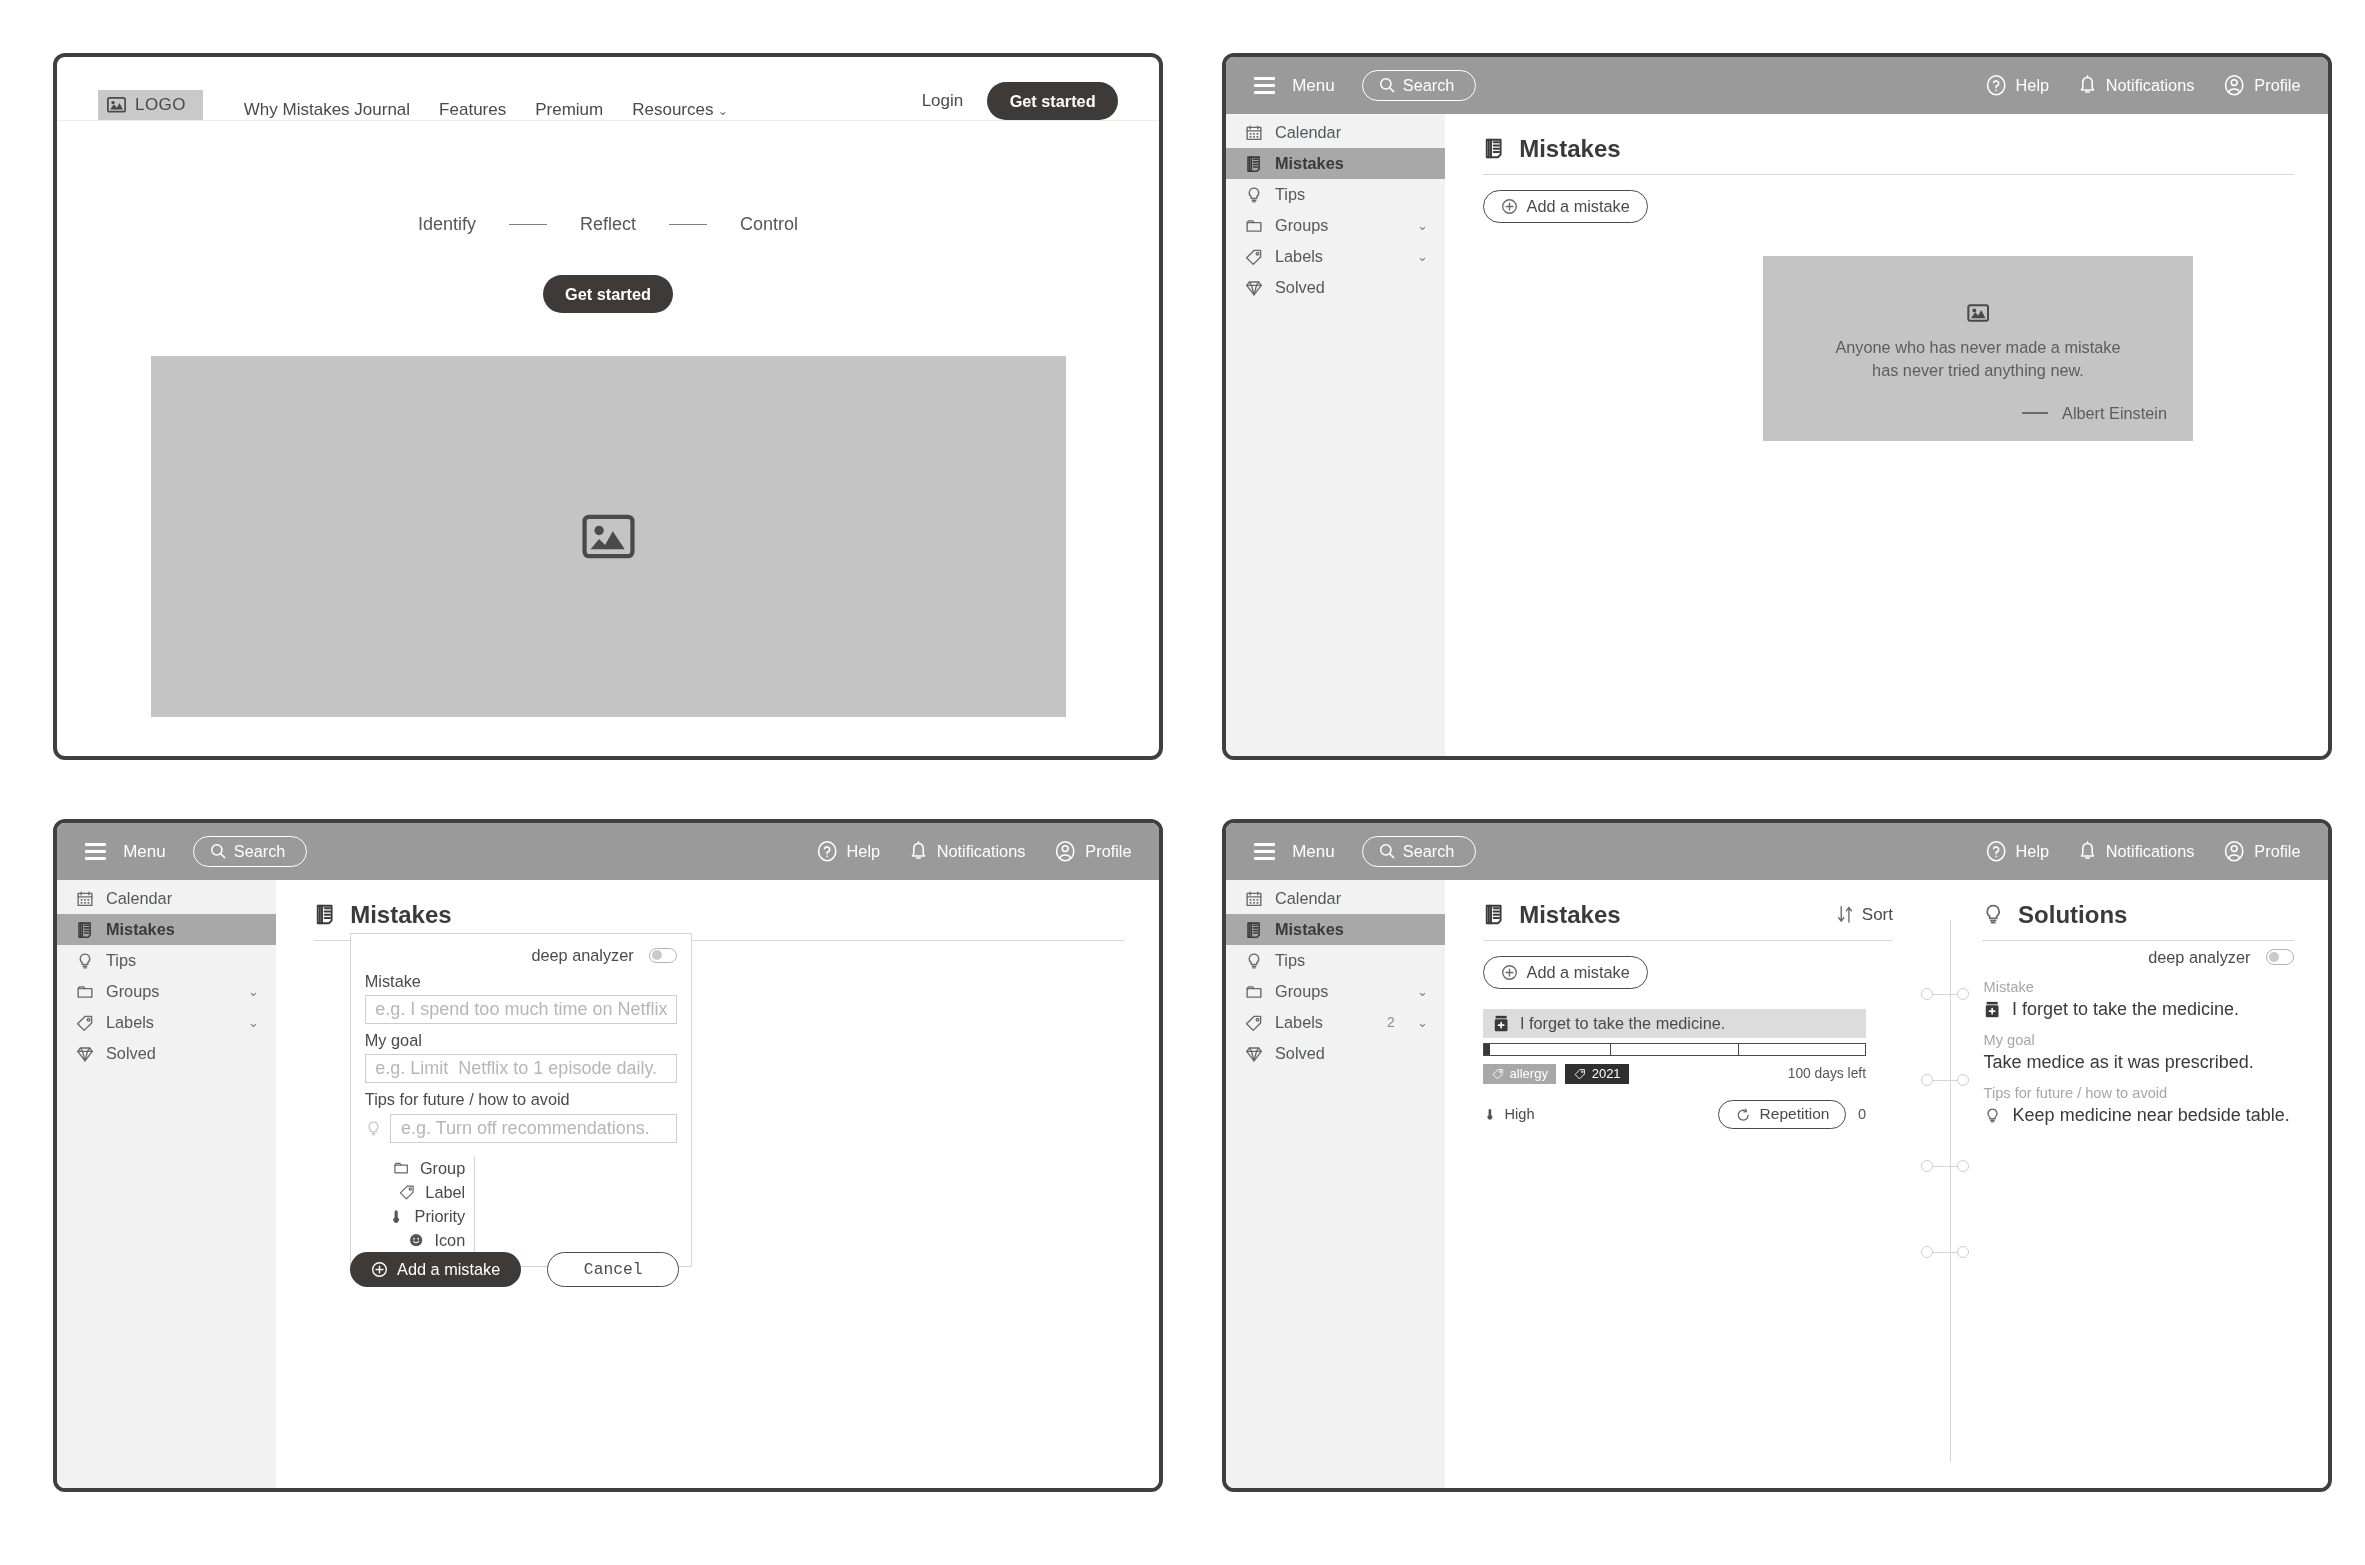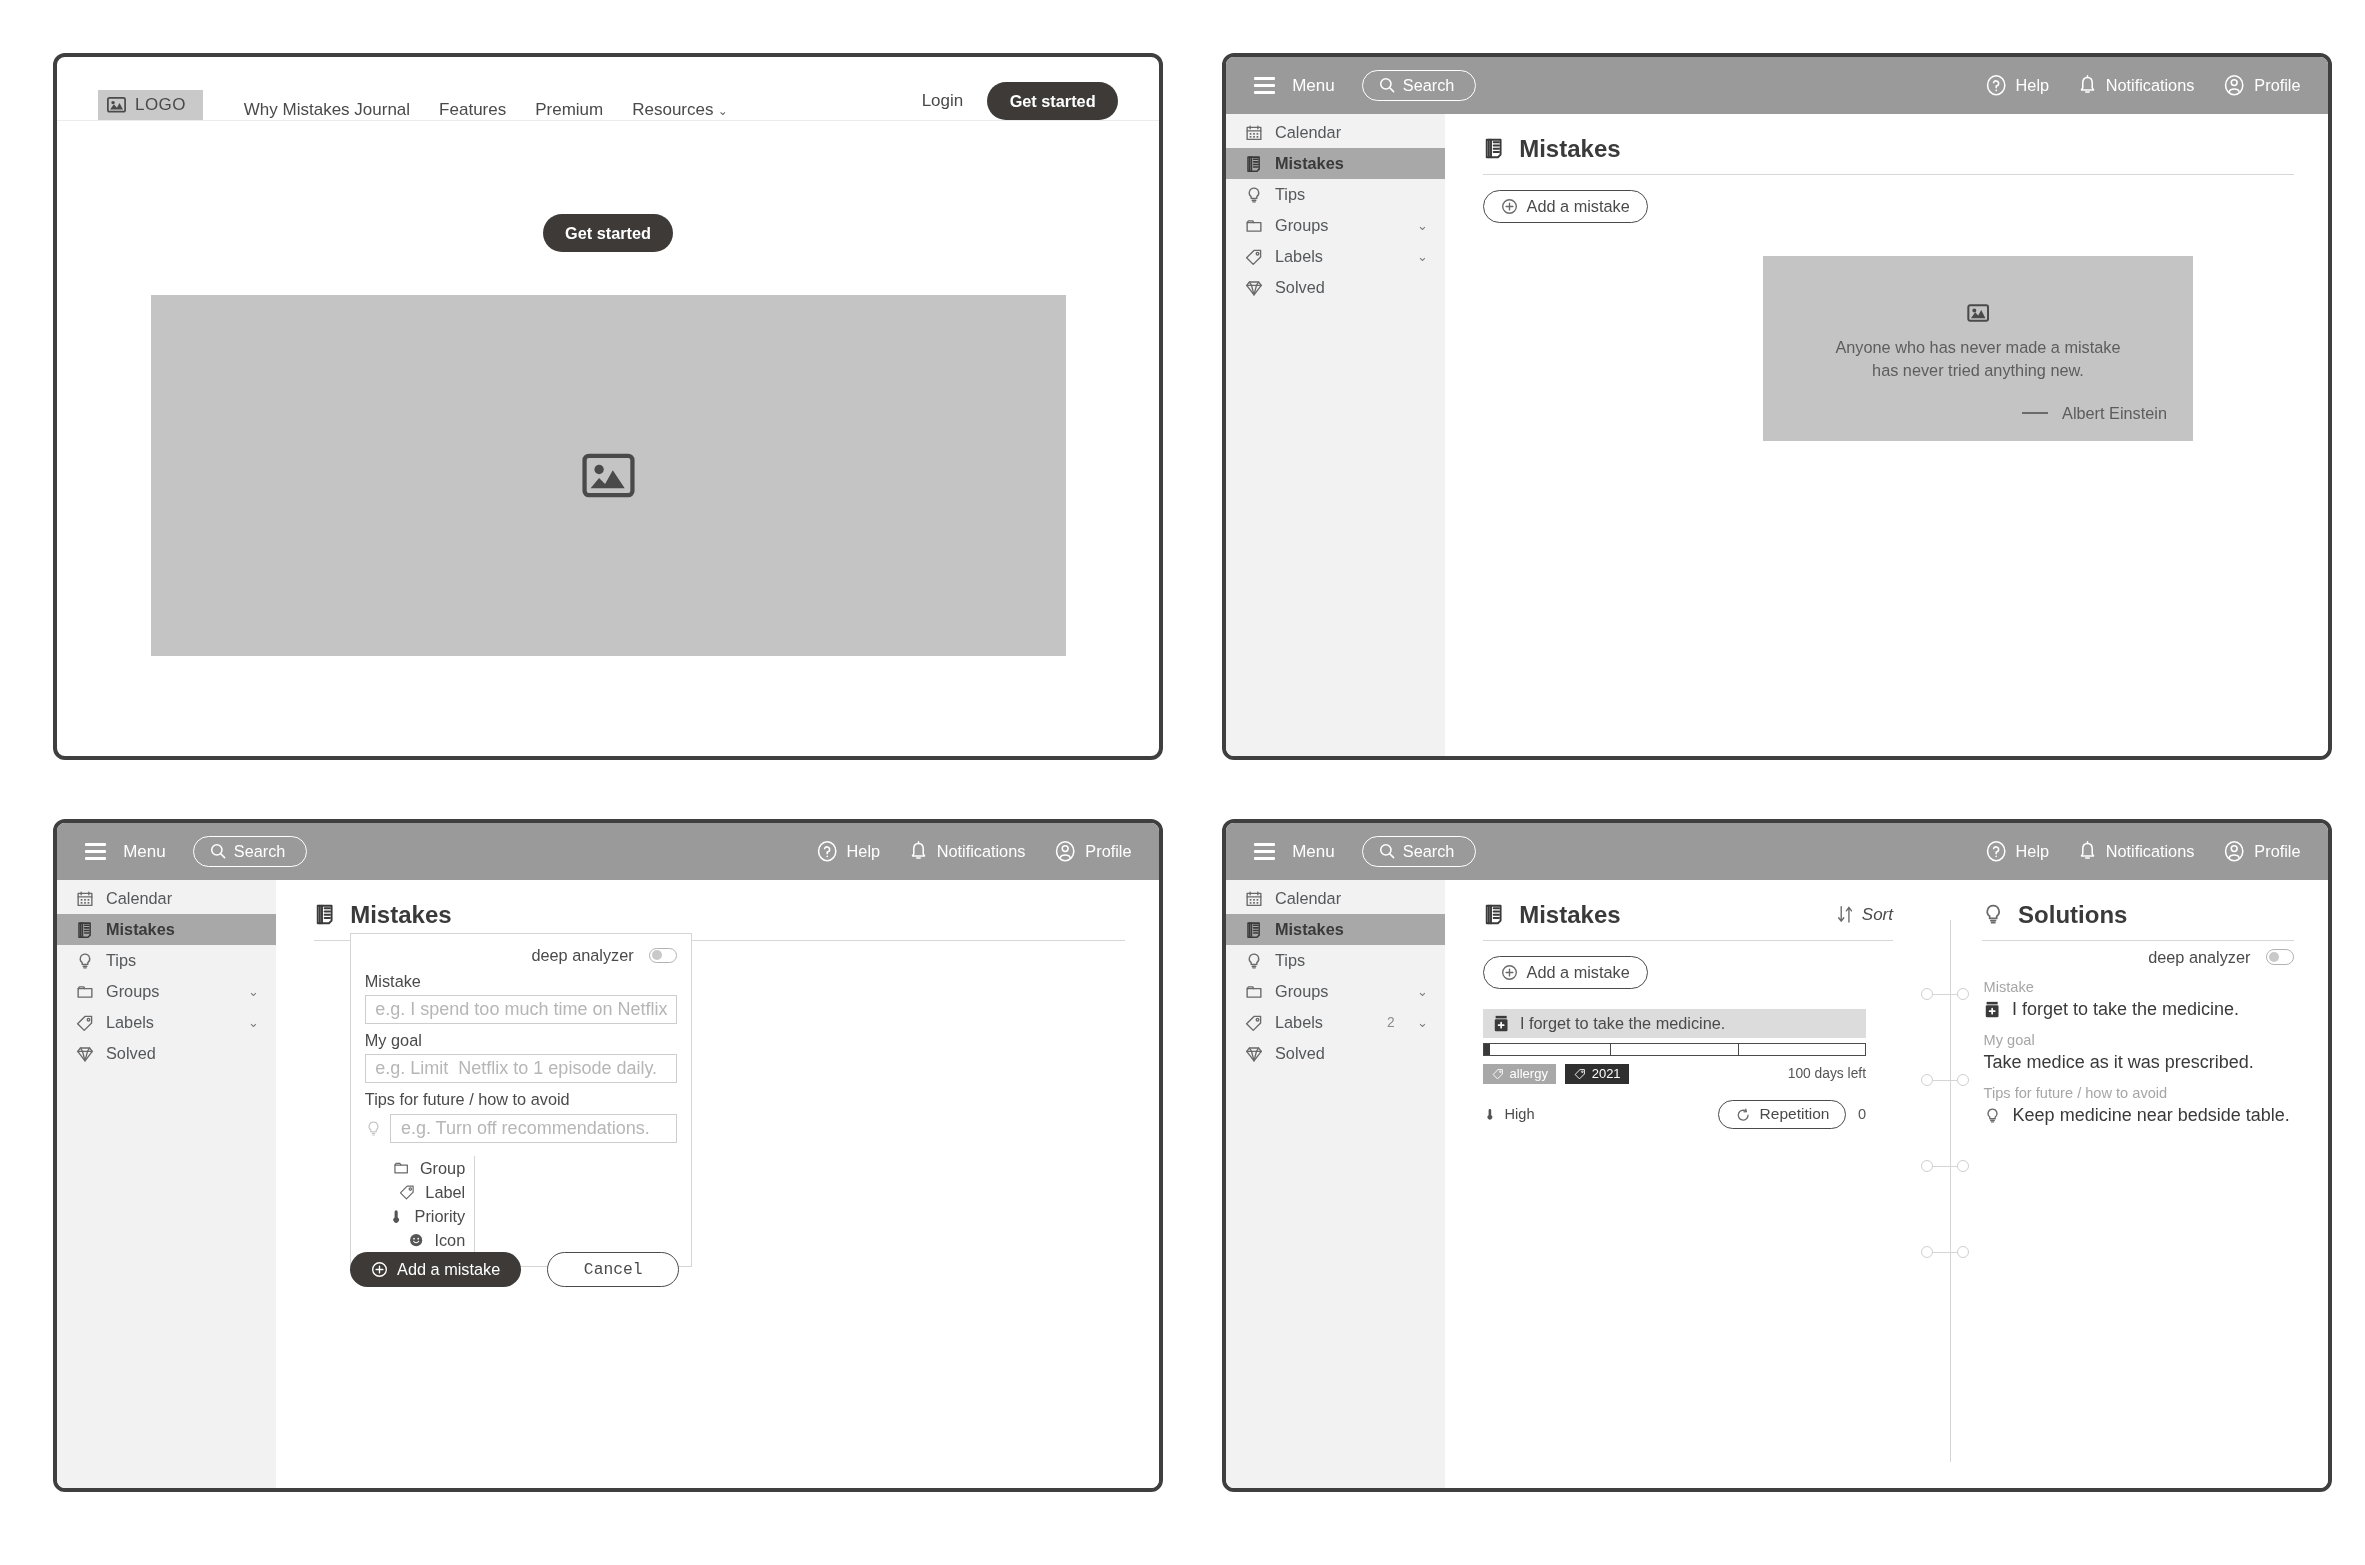--- a/index.html
+++ b/index.html
@@ -92,21 +92,21 @@
   .side-item .s-chev { margin-left:auto; font-size:13px; color:#7d7d7d; }
   .side-item .s-count + .s-chev { margin-left:0; }
 
   .main { flex:1; background:#ffffff; position:relative; }
 
   .panel-head {
     display:flex; align-items:center; gap:13.8px; padding: 20.6px 34px 0 38px;
   }
   .panel-head h2 { font-size:24px; color:#3a3a3a; font-weight:bold; }
   .head-rule { height:0.9px; background:#d8d8d8; margin: 11.2px 34px 0 38px; }
-  .sort-btn { margin-left:auto; display:flex; align-items:center; gap:6.9px; cursor:pointer;font-style:italic; }
+  .sort-btn { margin-left:auto; display:flex; align-items:center; gap:6.9px; cursor:pointer; }
   .sort-btn .lbl { font-size:17px; color:#4a4a4a; }
 
   .btn-outline {
     display:inline-flex; align-items:center; gap:8.6px;
     border:1.3px solid #4a4a4a; border-radius:859px; background:#fff;
     padding:6px 17px; font-size:16.3px; color:#4a4a4a; cursor:pointer;
     font-family:"Liberation Sans", sans-serif;
   }
 
   
@@ -246,20 +246,27 @@
       </nav>
 
       <div class="lp-right">
         <a href="#" class="login-link">Login</a>
         <button class="btn-dark">Get started</button>
       </div>
     </div>
 
     <div class="lp-body">
 
+      <div class="steps">
+        <span class="step">Identify</span>
+        <span class="step-dash"></span>
+        <span class="step">Reflect</span>
+        <span class="step-dash"></span>
+        <span class="step">Control</span>
+      </div>
 
       <div class="hero-cta">
         <button class="btn-dark">Get started</button>
       </div>
 
       <div class="hero-ph">
         <span>
           <svg width="53" height="45" viewBox="0 0 62 52">
             <rect x="3" y="3" width="56" height="46" rx="5" fill="none" stroke="#4a4a4a" stroke-width="5"></rect>
             <circle cx="20" cy="19" r="5.5" fill="#4a4a4a"></circle>

